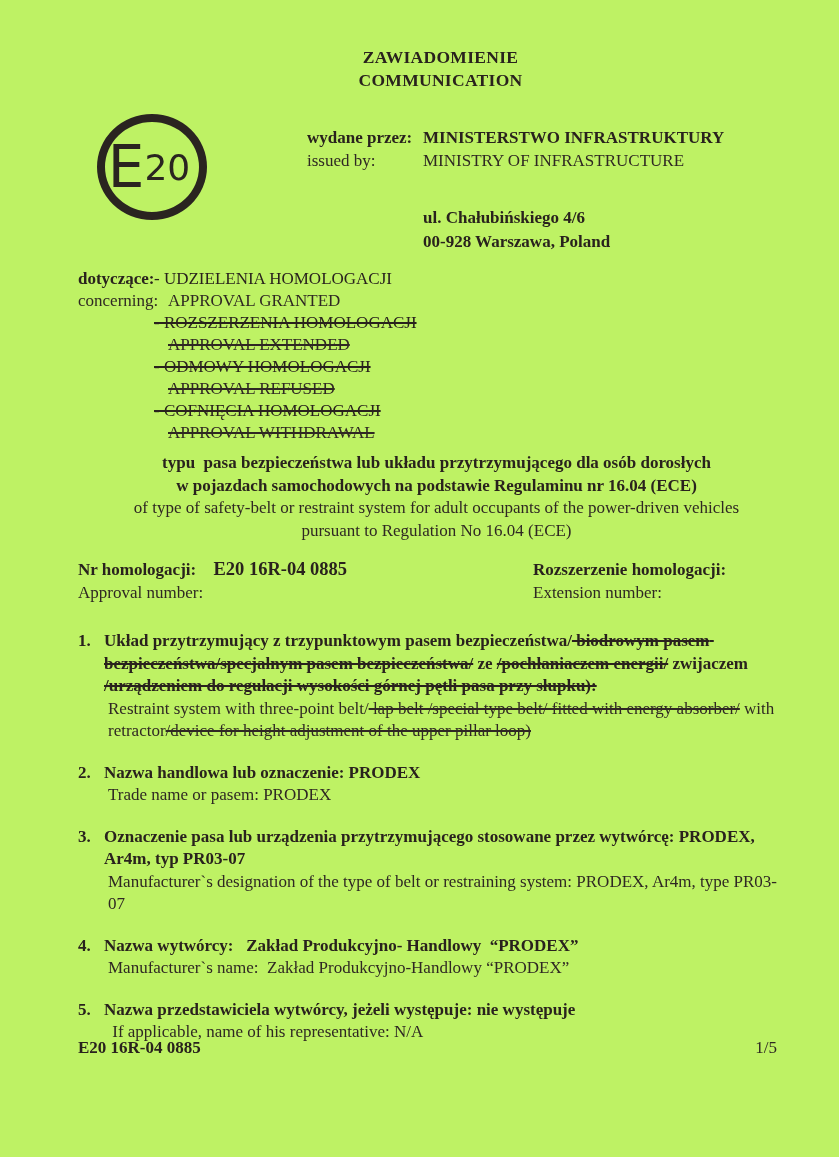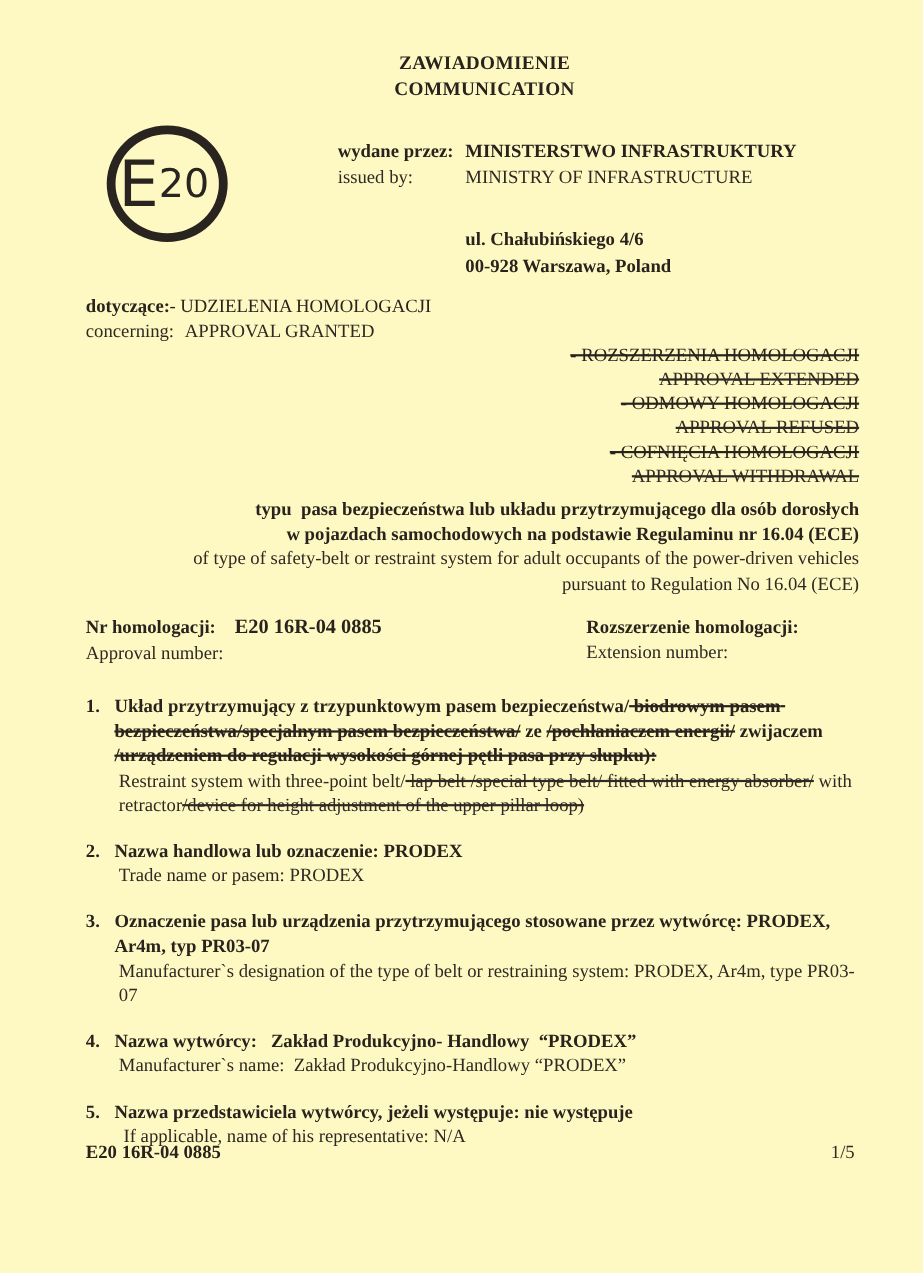--- a/index.html
+++ b/index.html
@@ -1,29 +1,29 @@
 <!DOCTYPE html>
 <html><head>
 <meta charset="utf-8">
 <style>
   html,body{margin:0;padding:0;background:#e8e6e2;}
   .page{
     position:relative;
     width:839px;height:1157px;
     margin:0 auto;
-    background:#fef9c3;
+    background:#bef264;
     color:#2f2823;
     font-family:"Liberation Serif","DejaVu Serif",serif;
     font-size:17px;
     box-sizing:border-box;
     padding:46px 58px 0 78px;
     overflow:hidden;
   }
   .bold{font-weight:bold;color:#29221d;}
-  .struck{text-decoration:line-through;text-decoration-thickness:2px;text-align:right;}
+  .struck{text-decoration:line-through;text-decoration-thickness:2px;}
   .pre{white-space:pre-wrap;}
 
   
   .title{text-align:center;padding-left:22px;font-weight:bold;font-size:17.5px;line-height:23px;letter-spacing:.3px;color:#29221d;}
 
   
   .logo-row{display:flex;margin-top:20px;}
   .e-mark{
     width:110px;height:106px;flex:none;
     margin-left:19px;margin-top:2px;
@@ -40,21 +40,21 @@
 
   
   .concerning{display:flex;margin-top:14px;line-height:22px;}
   .c-labels{width:76px;flex:none;}
   .c-items{flex:1;}
   .c-pl{font-weight:normal;color:#29221d;}
   .c-en{padding-left:14px;}
   .c-en.struck{text-decoration-thickness:1.7px;}
 
   
-  .subject{text-align:right;padding-left:14px;margin-top:8px;line-height:22.5px;}
+  .subject{text-align:center;padding-left:14px;margin-top:8px;line-height:22.5px;}
   .subject .pl{font-weight:bold;color:#29221d;}
 
   
   .approval-row{display:flex;margin-top:16px;line-height:23px;}
   .approval-left{width:455px;flex:none;}
   .approval-value{margin-left:13px;font-size:18.5px;}
   
   .n-list{margin-top:26px;}
   .n-item{display:flex;margin-bottom:19px;line-height:22.5px;}
   .n-num{width:26px;flex:none;font-weight:bold;color:#29221d;}

